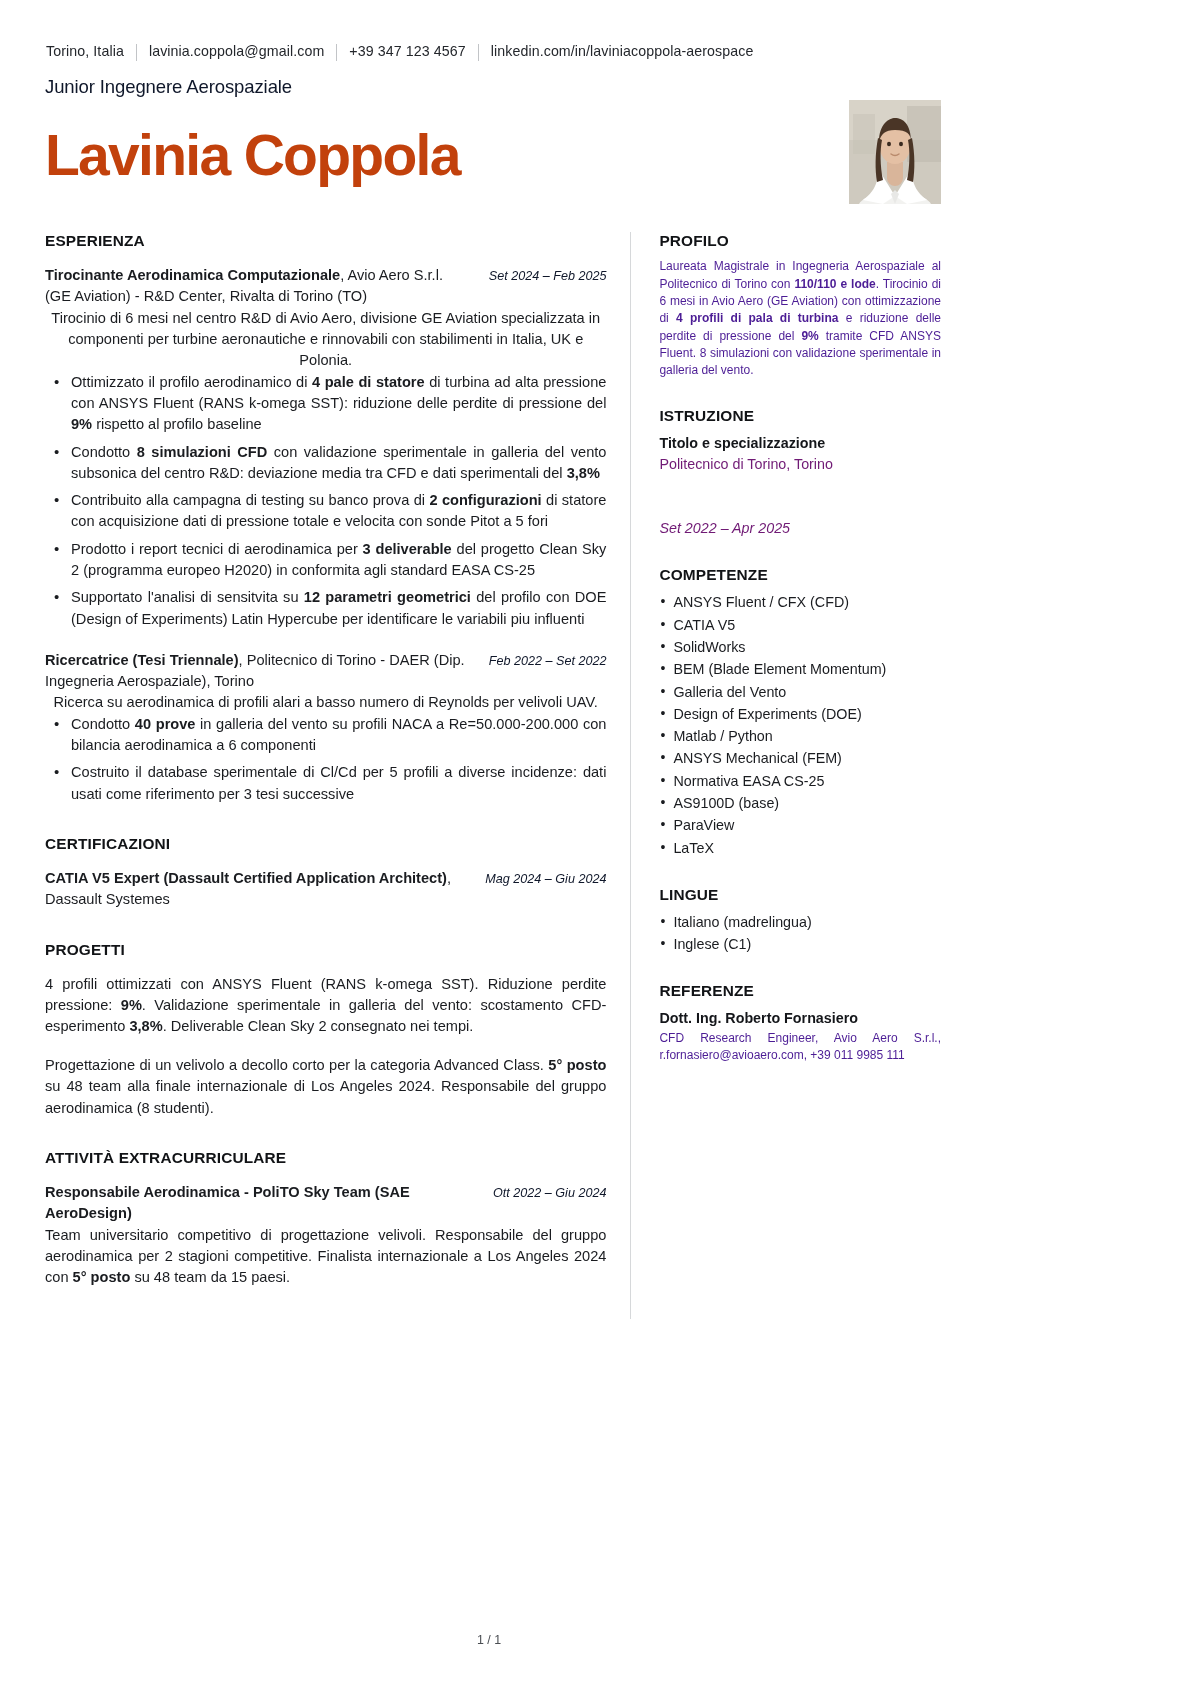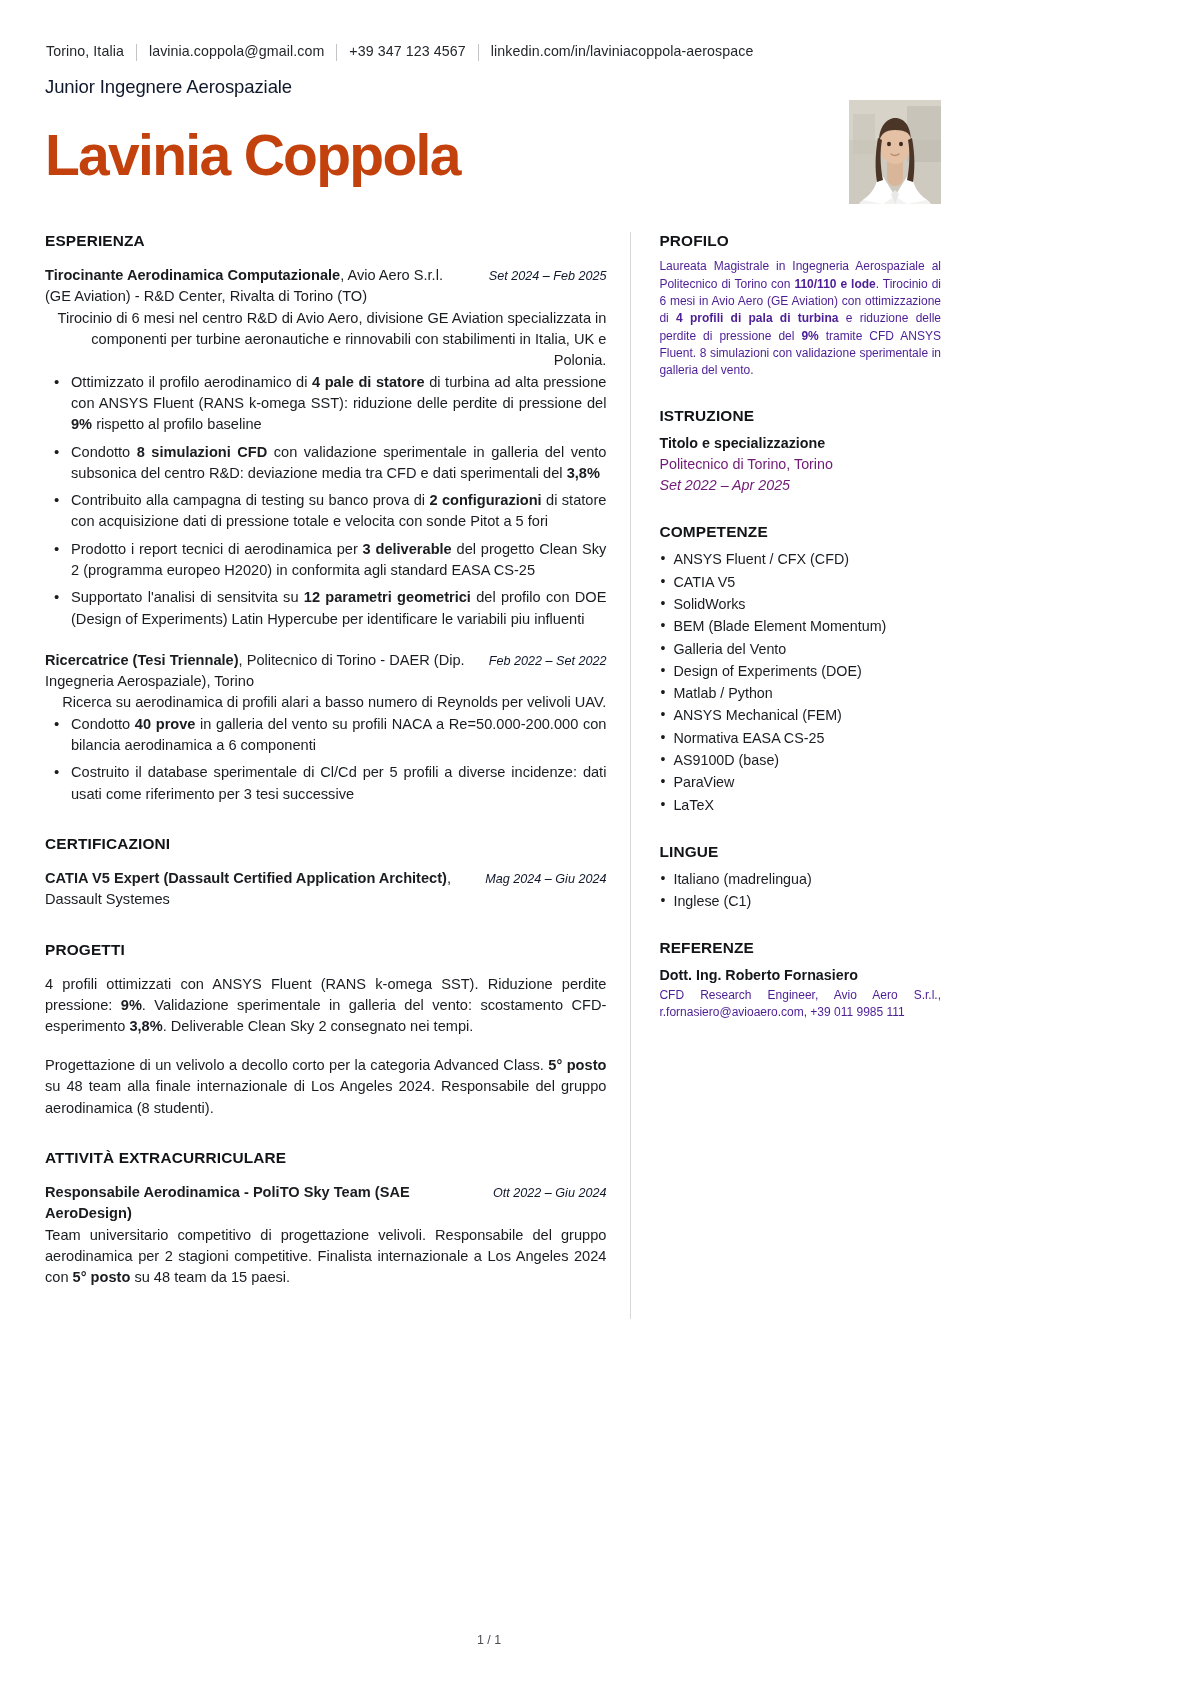--- a/index.html
+++ b/index.html
@@ -126,21 +126,21 @@
     color: #0f172a;
     white-space: nowrap;
     font-weight: normal;
   }
   .entry-desc {
     font-size: 14.6px;
     line-height: 1.46;
     color: #1a1c20;
     text-align: justify;
   }
-  .entry-desc.nj { text-align: right; }
+  .entry-desc.nj { text-align: center; }
 
   ul.bullets {
     list-style: none;
   }
   ul.bullets li {
     position: relative;
     padding-left: 26px;
     font-size: 14.6px;
     line-height: 1.46;
     color: #1a1c20;
@@ -187,21 +187,21 @@
     font-size: 14.3px;
     font-weight: bold;
     line-height: 1.48;
     color: #14161a;
   }
   .r-line {
     font-size: 14.3px;
     line-height: 1.48;
     color: #701a75;
   }
-  .r-line.ital { font-style: italic; }
+  .r-line.ital { font-style: italic; margin-top: 43px; }
 
   ul.r-list { list-style: none; }
   ul.r-list li {
     position: relative;
     padding-left: 14px;
     font-size: 14.3px;
     line-height: 1.49;
     color: #1a1c20;
     margin-bottom: 1px;
   }

